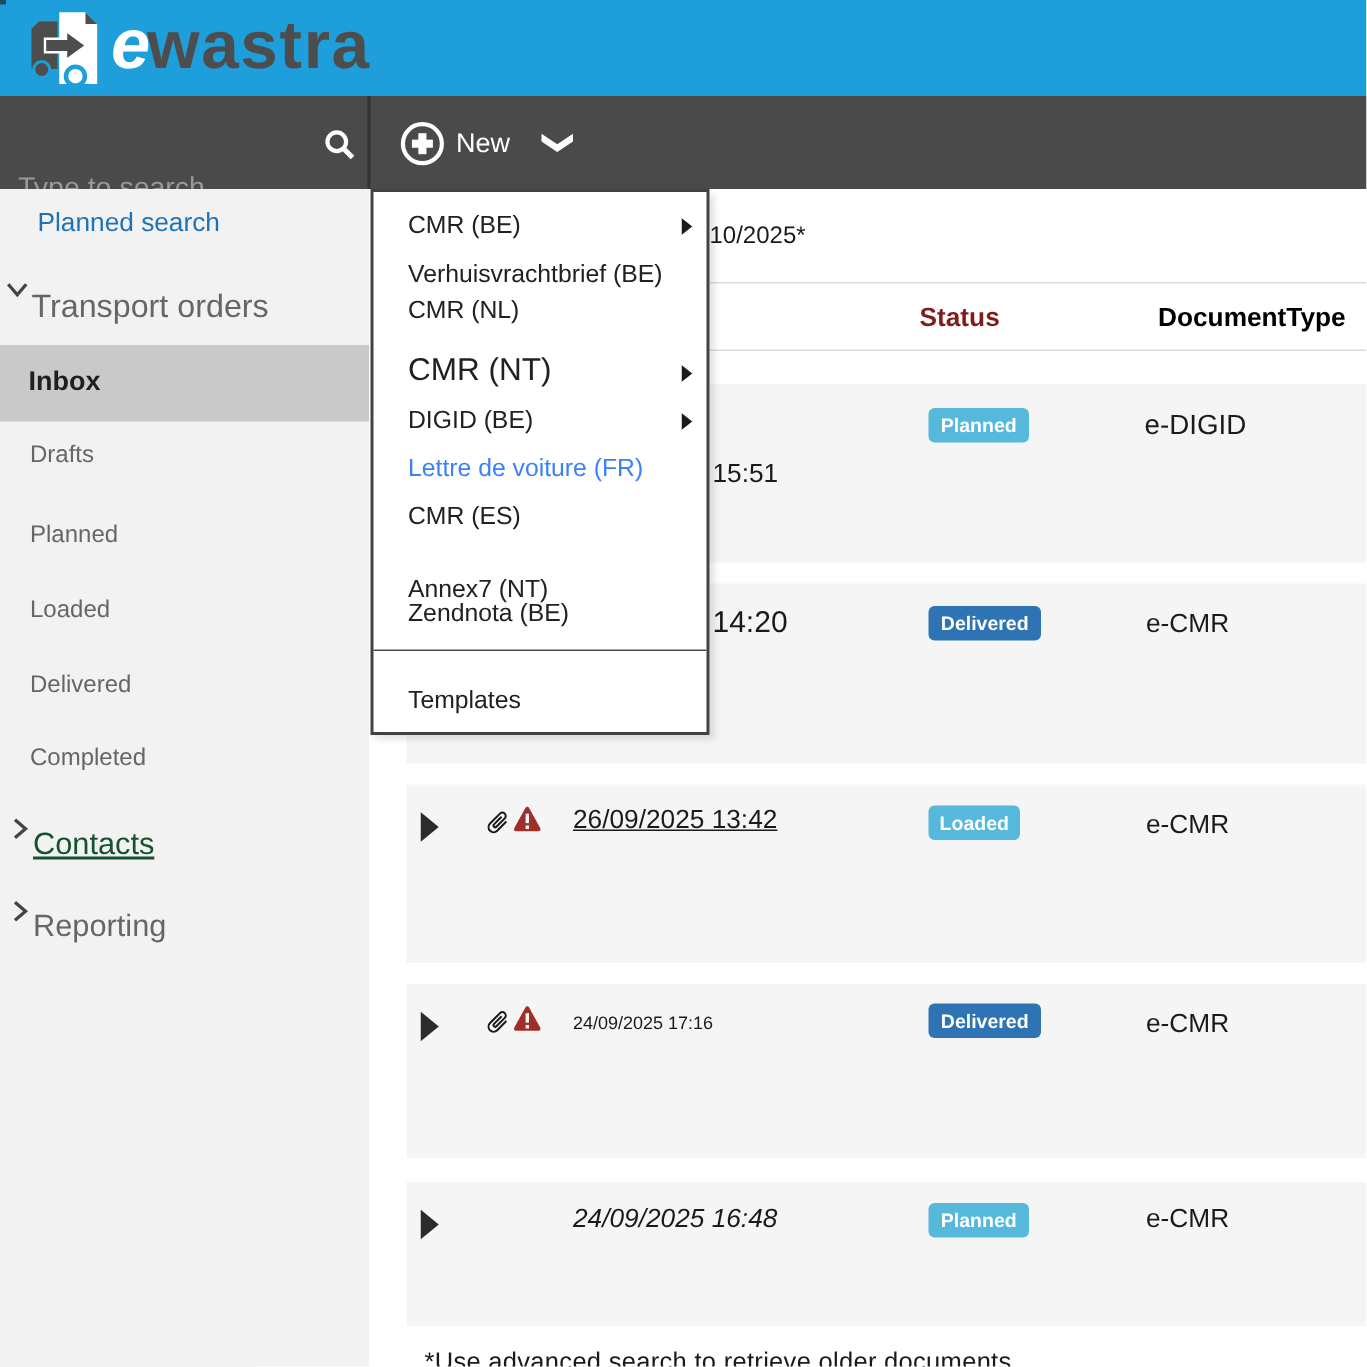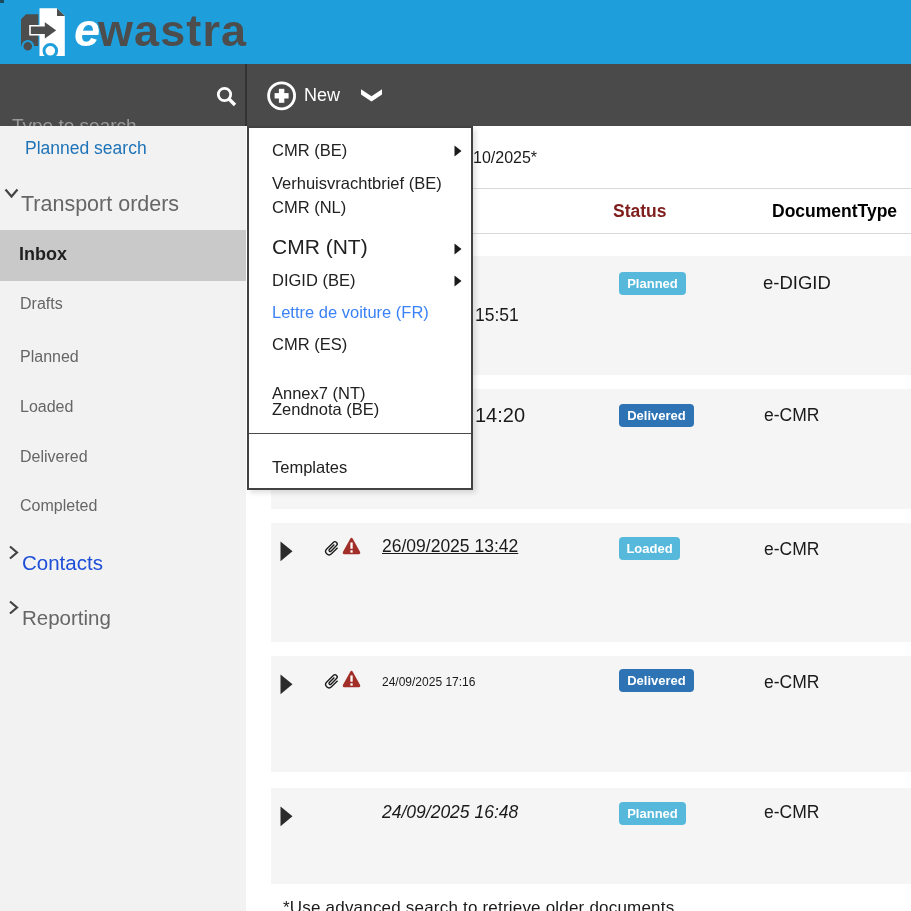--- a/index.html
+++ b/index.html
@@ -55,21 +55,21 @@
 <div class="abs" style="left:0;top:230px;width:246px;height:51px;background:#C9C9C9;"></div>
 <div class="abs" style="left:19px;top:245px;font-size:18px;font-weight:bold;color:#1f1f1f;line-height:19px;">Inbox</div>
 <div class="abs" style="left:20px;top:294px;font-size:16px;color:#666;line-height:19px;">Drafts</div>
 <div class="abs" style="left:20px;top:347px;font-size:16px;color:#666;line-height:19px;">Planned</div>
 <div class="abs" style="left:20px;top:397px;font-size:16px;color:#666;line-height:19px;">Loaded</div>
 <div class="abs" style="left:20px;top:447px;font-size:16px;color:#666;line-height:19px;">Delivered</div>
 <div class="abs" style="left:20px;top:496px;font-size:16px;color:#666;line-height:19px;">Completed</div>
 <svg class="abs" style="left:8px;top:545px;" width="12" height="15" viewBox="0 0 12 15">
   <path d="M2,1.5 L9,7.5 L2,13.5" fill="none" stroke="#444" stroke-width="2.2"></path>
 </svg>
-<div class="abs" style="left:22px;top:550px;font-size:20.5px;color:#1d4ed8;line-height:25px;">Contacts</div>
+<div class="abs" style="left:22px;top:550px;font-size:20.5px;color:#14532d;line-height:25px;text-decoration:underline;">Contacts</div>
 <svg class="abs" style="left:8px;top:600px;" width="12" height="15" viewBox="0 0 12 15">
   <path d="M2,1.5 L9,7.5 L2,13.5" fill="none" stroke="#444" stroke-width="2.2"></path>
 </svg>
 <div class="abs" style="left:22px;top:605px;font-size:20.5px;color:#666;line-height:25px;">Reporting</div>
 
 <div class="abs" style="left:473px;top:149px;font-size:16px;color:#1a1a1a;line-height:17px;">10/2025*</div>
 <div class="abs" style="left:271px;top:188px;width:640px;height:1px;background:#D9D9D9;"></div>
 <div class="abs" style="left:613px;top:201px;font-size:17.5px;font-weight:bold;color:#7f1d1d;line-height:20px;">Status</div>
 <div class="abs" style="left:772px;top:201px;font-size:17.5px;font-weight:bold;color:#000;line-height:20px;">DocumentType</div>
 <div class="abs" style="left:271px;top:233px;width:640px;height:1px;background:#D9D9D9;"></div>

